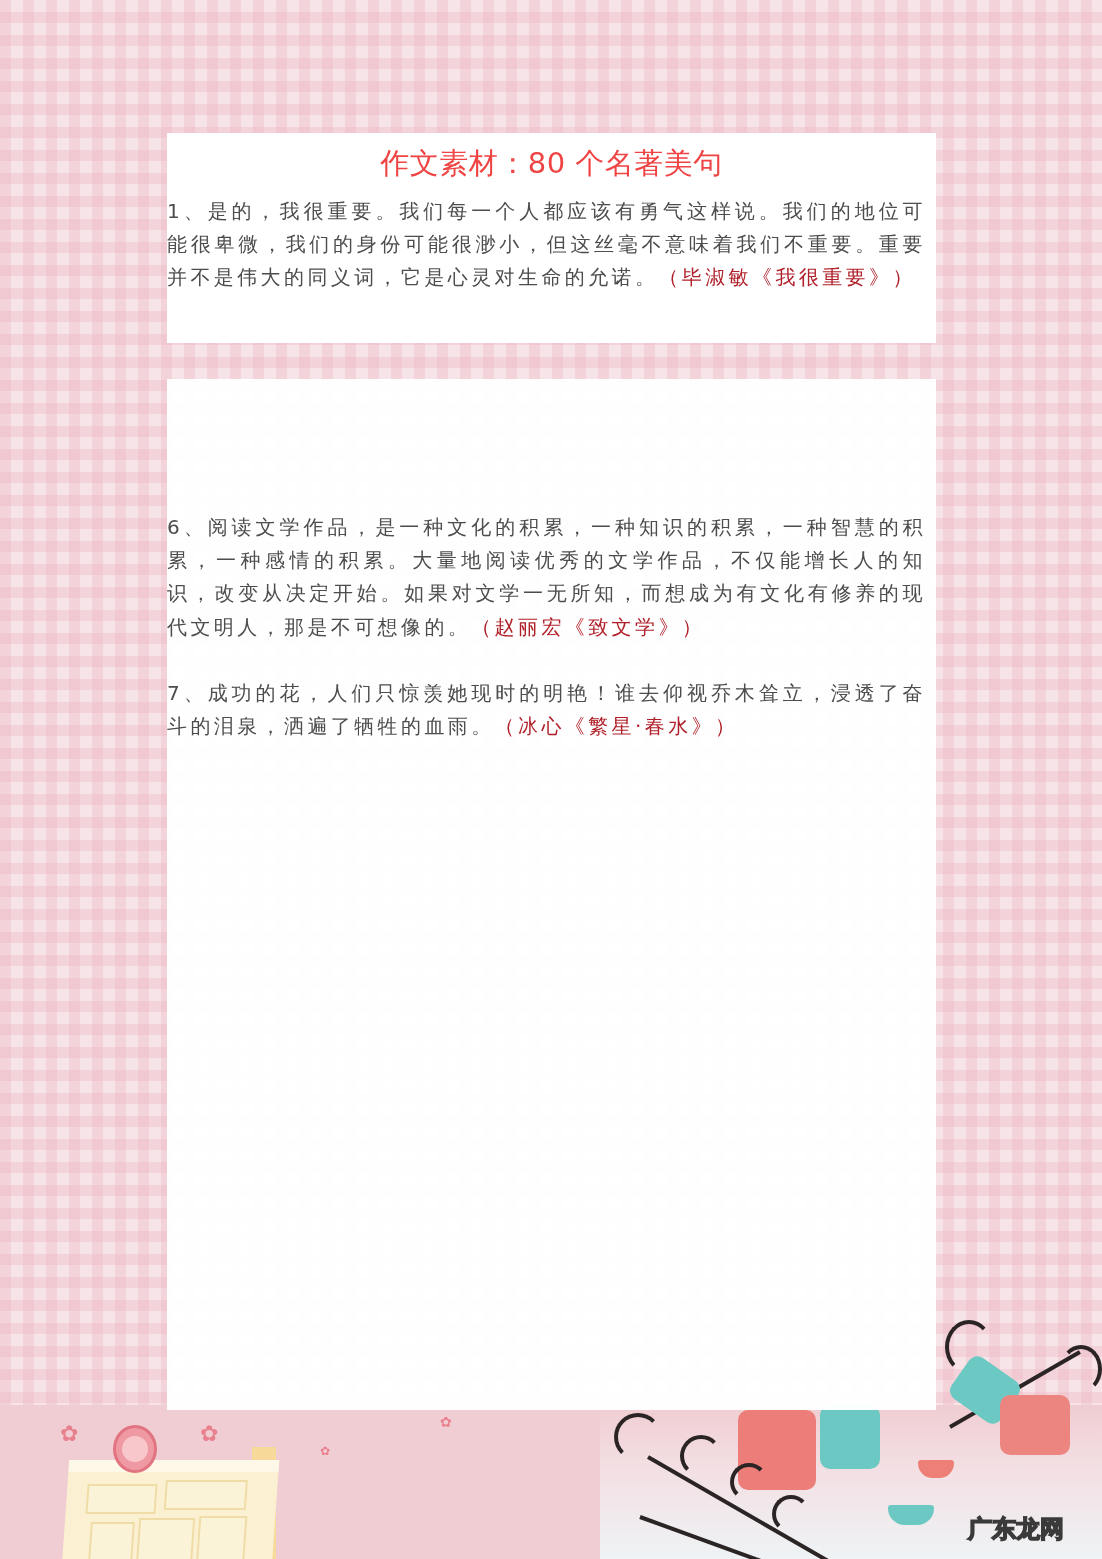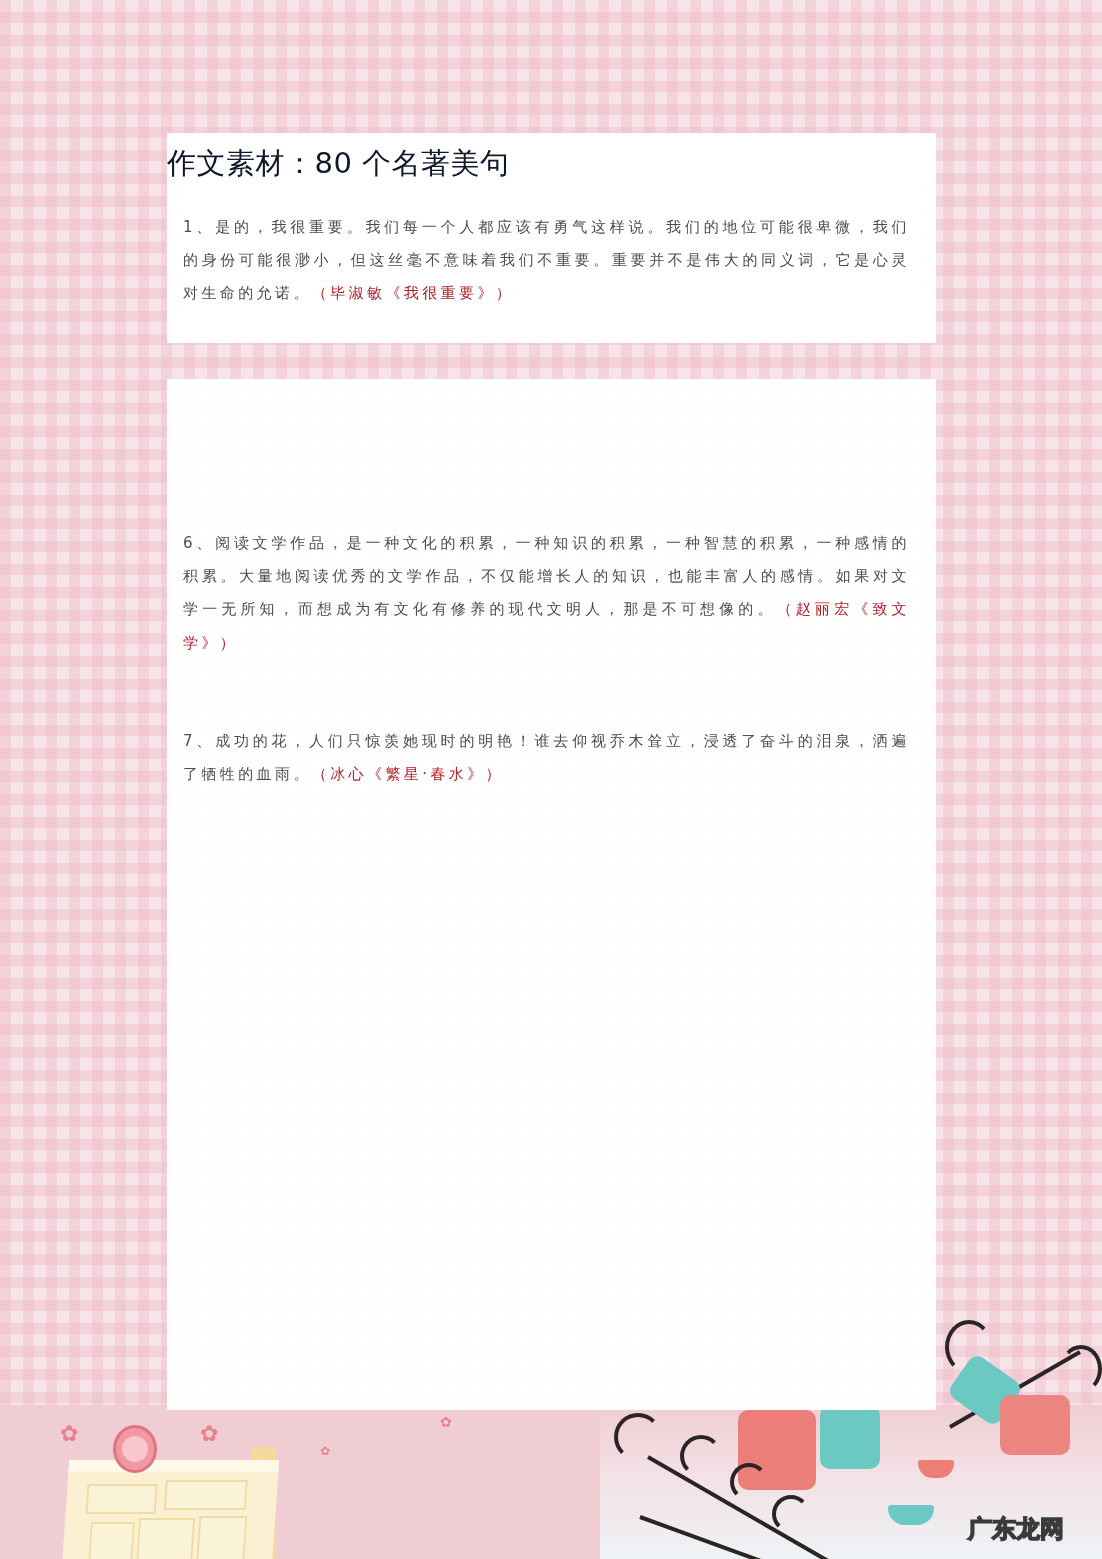--- a/index.html
+++ b/index.html
@@ -77,35 +77,36 @@
   .gap {
     height: 36px;
     background: transparent;
   }
   .block-rest {
     background: rgba(255,255,255,0.97);
     height: 1031px;
     padding-top: 0;
   }
   .title {
+    text-align: center;
     font-size: 29px;
-    color: #0f172a;
+    color: #ef4444;
     height: 62px;
     line-height: 60px;
     margin: 0;
     font-weight: normal;
     letter-spacing: 0.5px;
   }
   .item {
-    font-size: 15px;
+    font-size: 20px;
     line-height: 33.2px;
     color: #4d4d4d;
     letter-spacing: 3.4px;
     text-align: justify;
-    margin: 16px;
+    margin: 0;
     padding: 0 10px 0 0;
   }
   .item .cite { color: #b0202a; }
   .item-sp { height: 33px; }
   .watermark {
     position: absolute; left: 968px; top: 1513px;
     font-size: 24px; font-weight: bold; color: #0f172a;
     -webkit-text-stroke: 1.5px #3a3a3a;
     letter-spacing: 0px;
     font-family: "DejaVu Sans", sans-serif;
@@ -152,20 +153,20 @@
   <div class="block block-first">
     <h1 class="title">作文素材：80 个名著美句</h1>
     <p class="item"><span>1、</span><span>是的，我很重要。我们每一个人都应该有勇气这样说。我们的地位可能很卑微，我们的身份可能很渺小，但这丝毫不意味着我们不重要。重要并不是伟大的同义词，它是心灵对生命的允诺。</span><span class="cite">（毕淑敏《我很重要》）</span></p>
   </div>
   <div class="gap"></div>
   <div class="block block-rest">
     <div class="item-sp"></div>
     <div class="item-sp"></div>
     <div class="item-sp"></div>
     <div class="item-sp"></div>
-    <p class="item"><span>6、</span><span>阅读文学作品，是一种文化的积累，一种知识的积累，一种智慧的积累，一种感情的积累。大量地阅读优秀的文学作品，不仅能增长人的知识，也能丰富人的感情。如果对文学一无所知，而想成为有文化有修养的现代文明人，那是不可想像的。</span><span class="cite">（赵丽宏《致文学》）</span></p>
+    <p class="item"><span>6、</span><span>阅读文学作品，是一种文化的积累，一种知识的积累，一种智慧的积累，一种感情的积累。大量地阅读优秀的文学作品，不仅能增长人的知识，改变从决定开始。如果对文学一无所知，而想成为有文化有修养的现代文明人，那是不可想像的。</span><span class="cite">（赵丽宏《致文学》）</span></p>
     <div class="item-sp"></div>
     <p class="item"><span>7、</span><span>成功的花，人们只惊羡她现时的明艳！谁去仰视乔木耸立，浸透了奋斗的泪泉，洒遍了牺牲的血雨。</span><span class="cite">（冰心《繁星·春水》）</span></p>
     <div class="item-sp"></div>
   </div>
 </div>
 
 <div class="watermark">广东龙网</div>
 
 </body></html>

